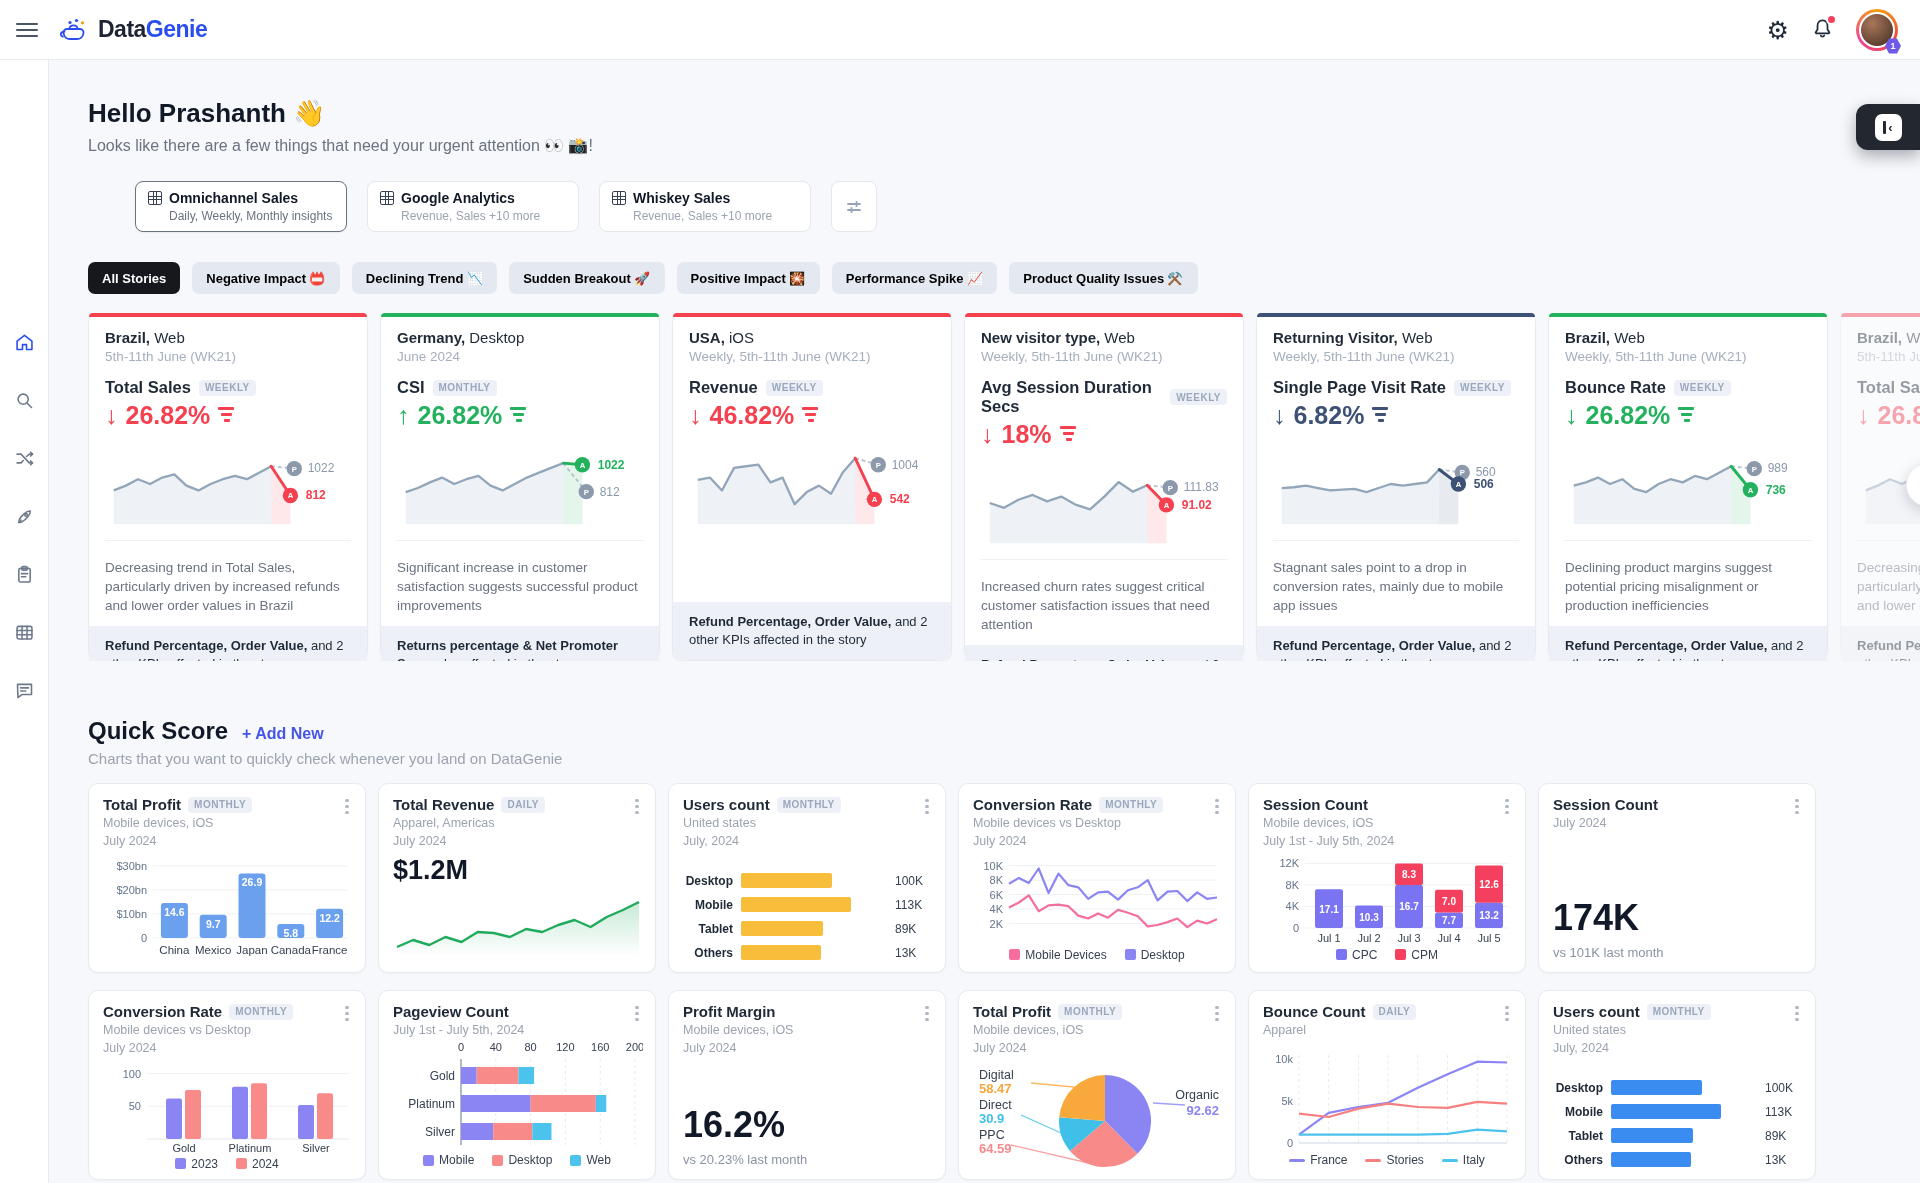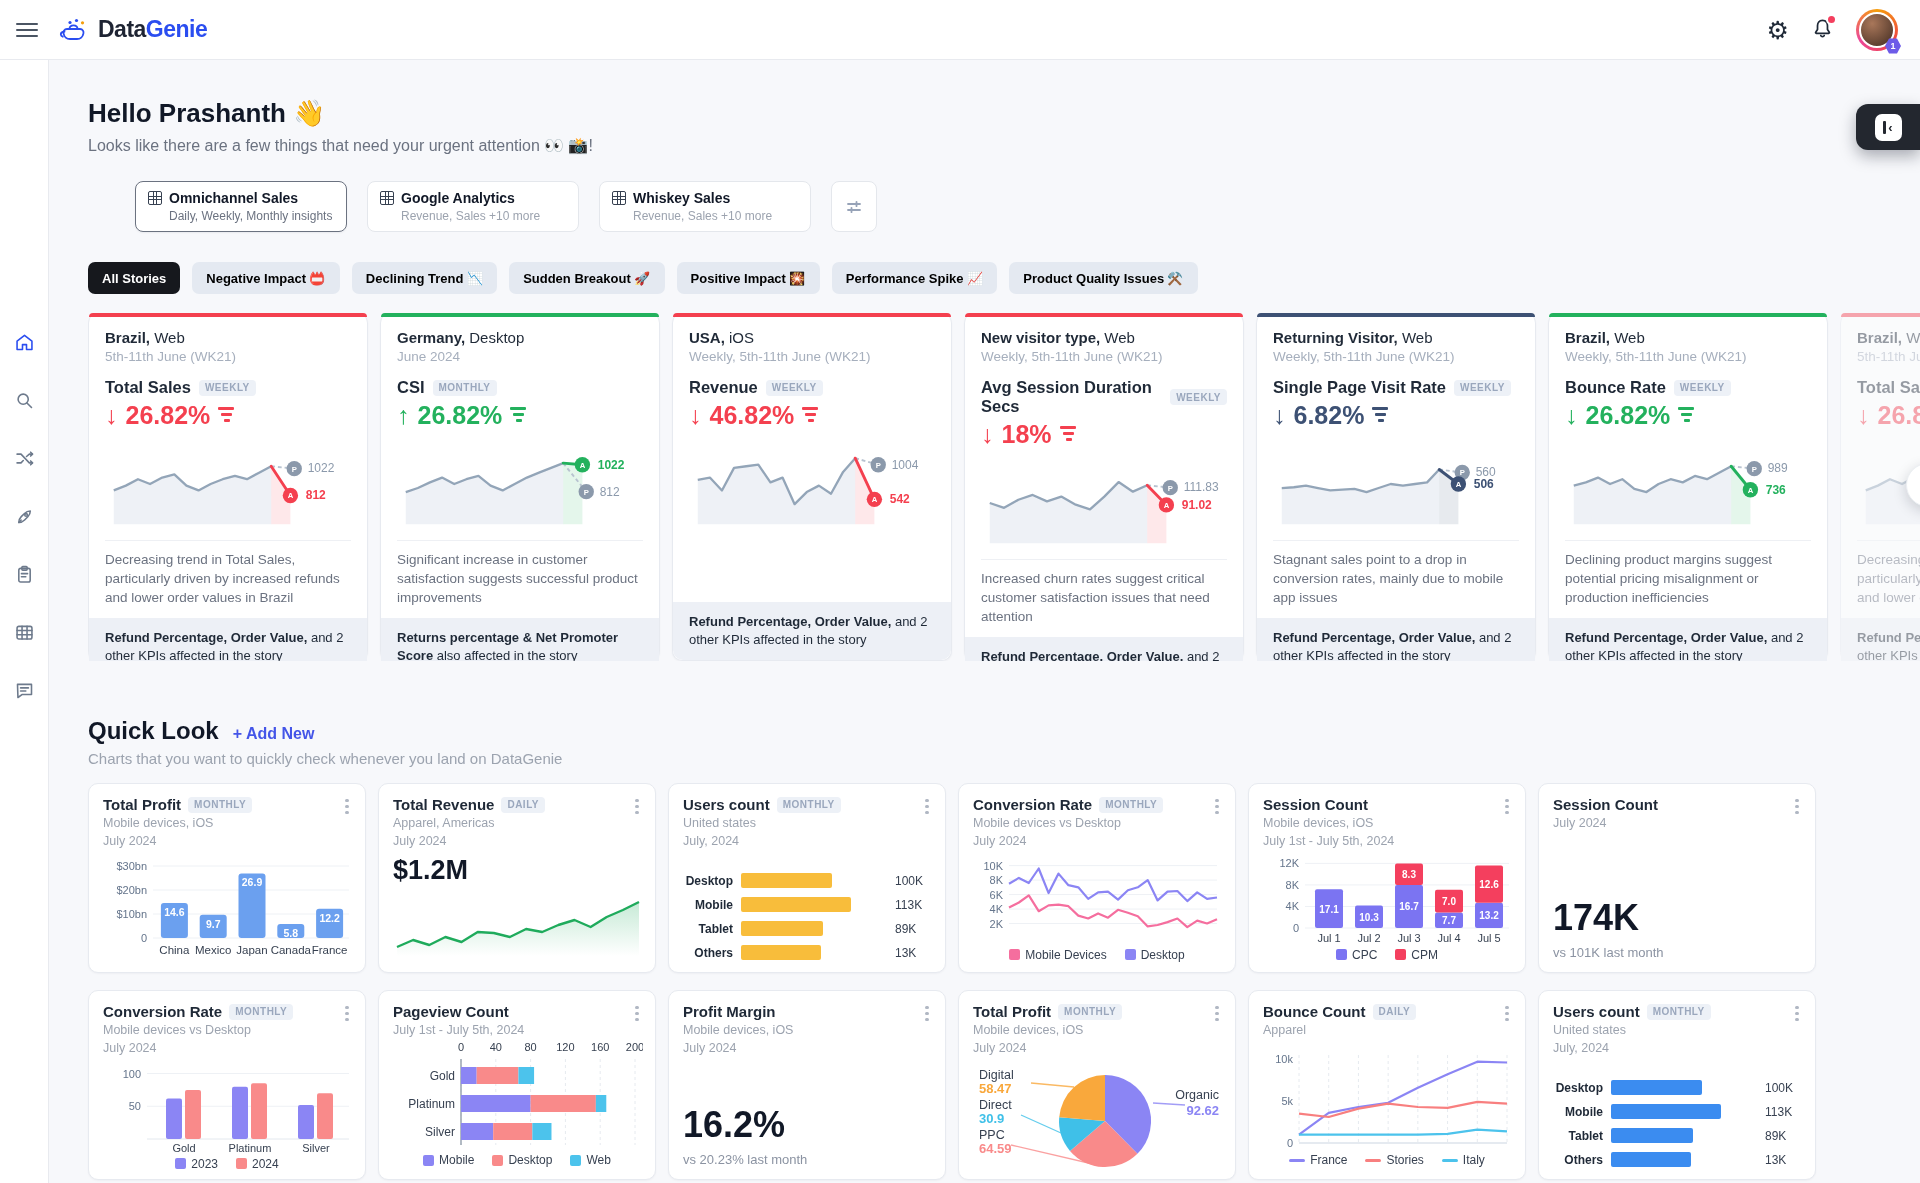--- a/index.html
+++ b/index.html
@@ -57,21 +57,21 @@
   .story-title b { font-weight:700; }
   .story-sub { font-size:13.5px; color:#a6afbd; margin-top:3px; }
   .story-kpi { margin-top:14px; font-size:16.5px; font-weight:700; color:#1f2937; display:flex; align-items:center; gap:8px; }
   .badge { font-size:10px; font-weight:700; letter-spacing:.5px; color:#9aa7bd; background:#edf1f7; border-radius:4px; padding:2.5px 6px; }
   .story-change { display:flex; align-items:center; gap:8px; margin-top:4px; font-size:25px; font-weight:800; }
   .funnel i { display:block; height:3.5px; margin-bottom:2.5px; border-radius:1px; background:var(--fc); }
   .funnel i:nth-child(1){ width:16px; }
   .funnel i:nth-child(2){ width:11px; margin-left:3px; }
   .funnel i:nth-child(3){ width:6px; margin-left:6px; }
   .story-spark { margin-top:6px; }
-  .story-desc { border-top:1px solid #eef0f4; margin-top:8px; padding:10px 0 10px 0; font-size:13.5px; color:#6b7280; line-height:1.4; flex:1; }
+  .story-desc { border-top:1px solid #eef0f4; margin-top:8px; padding:18px 0 10px 0; font-size:13.5px; color:#6b7280; line-height:1.4; flex:1; }
   .story-foot { background:#edf0f6; border-radius:0 0 10px 10px; padding:11px 16px; font-size:13px; color:#1f2937; line-height:1.4; }
   .story-foot b { font-weight:700; }
   .story.faded { opacity:.45; }
   .next-btn { position:absolute; right:-30px; top:150px; width:44px; height:44px; border-radius:50%; background:#fff; box-shadow:0 4px 14px rgba(16,24,40,.18); border:1px solid #eceff3; display:flex; align-items:center; justify-content:center; font-size:19px; font-weight:700; color:#111827; cursor:pointer; z-index:10; }
   
   .ql-head { margin-top:56px; display:flex; align-items:baseline; gap:14px; }
   .ql-title { font-size:24px; font-weight:800; color:#111827; }
   .ql-add { font-size:16px; font-weight:600; color:#4455e8; cursor:pointer; }
   .ql-sub { margin-top:5px; font-size:15px; color:#9ca3af; }
   .ql-grid { margin-top:16px; display:grid; grid-template-columns:repeat(6,278px); gap:17px 12px; width:1664px; }
@@ -460,21 +460,21 @@
             </svg>
             <div class="story-desc">Decreasing trend in Total Sales, particularly driven by increased refunds and lower order values in Brazil</div>
           </div>
           <div class="story-foot"><b>Refund Percentage, Order Value,</b> and 2 other KPIs affected in the story</div>
         </div>
       </div>
     <div class="next-btn">›</div>
   </div>
 
   <div class="ql-head">
-    <span class="ql-title">Quick Look</span>
+    <span class="ql-title">Quick Score</span>
     <span class="ql-add">+ Add New</span>
   </div>
   <div class="ql-sub">Charts that you want to quickly check whenever you land on DataGenie</div>
 
   <div class="ql-grid" id="qlgrid">
       <div class="qcard">
         <div class="q-title-row">
           <div class="q-title">Total Profit</div>
           <span class="badge">MONTHLY</span>
         </div>

